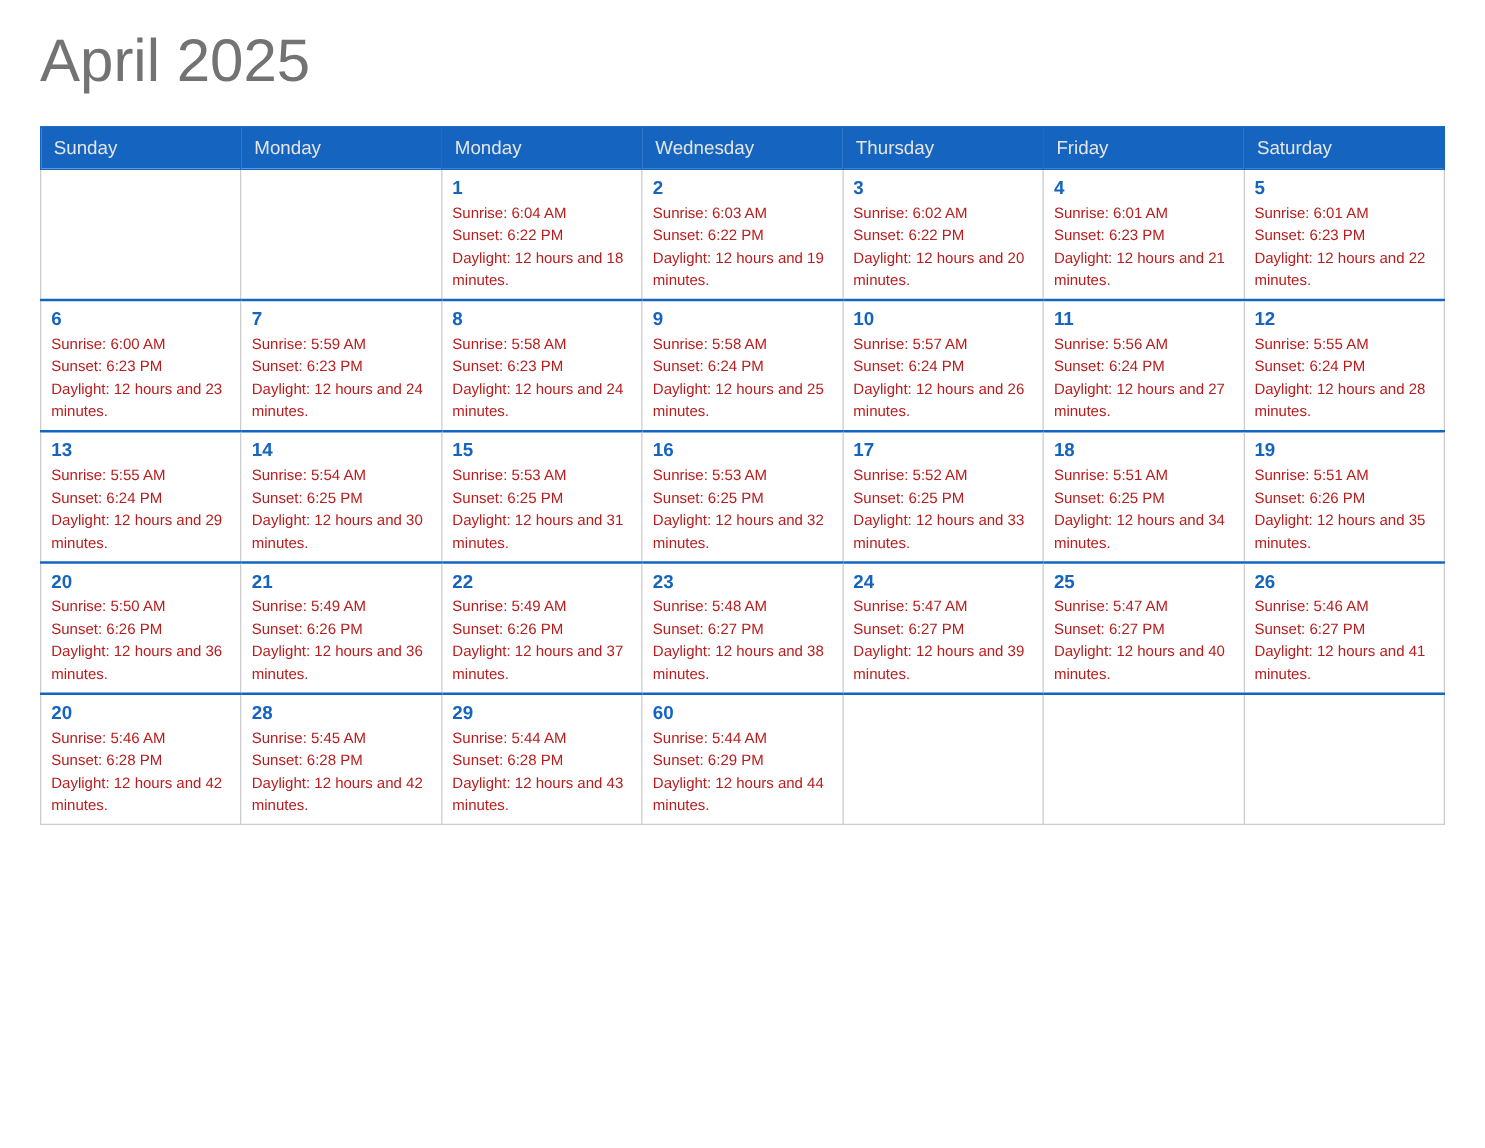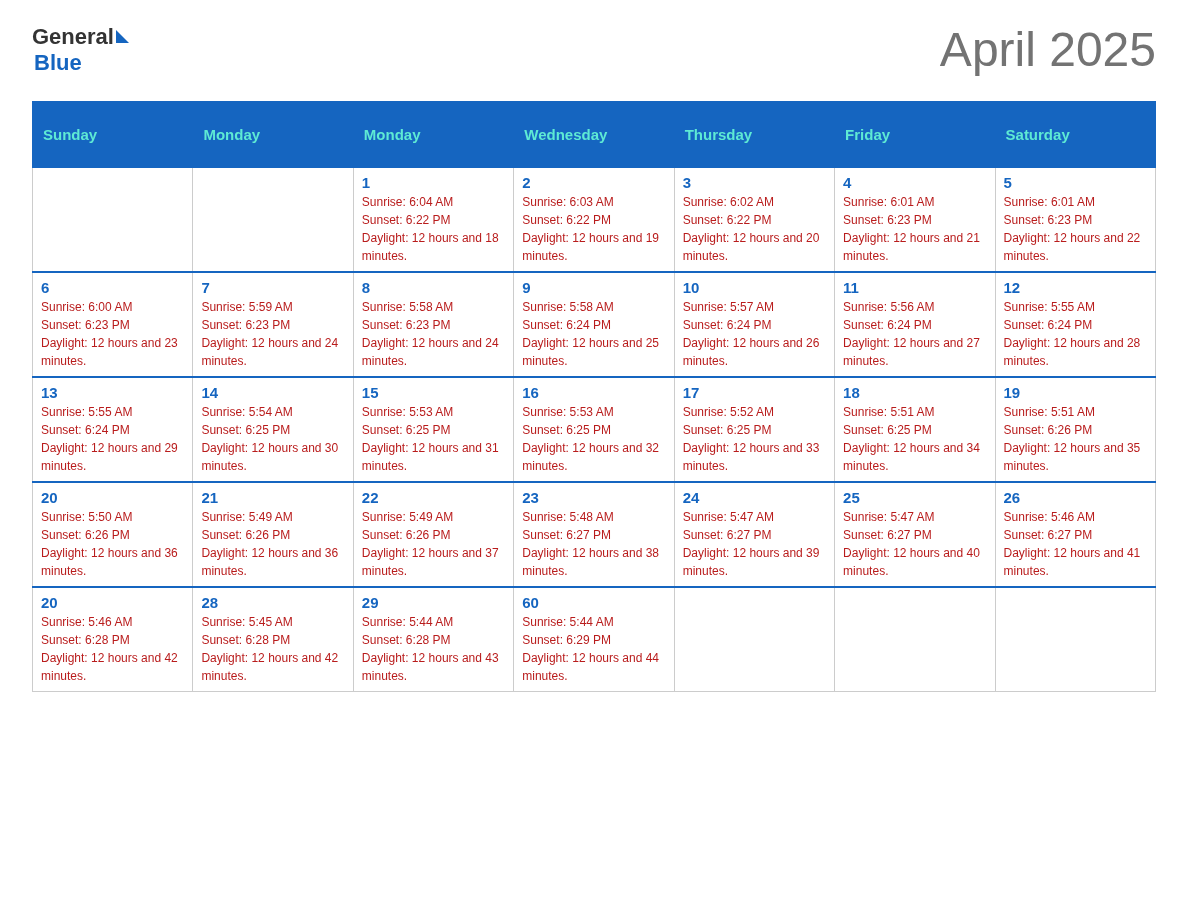--- a/index.html
+++ b/index.html
@@ -61,24 +61,24 @@
       color: #555;
       margin-top: 4px;
     }
     .calendar {
       width: 100%;
       border-collapse: collapse;
       border: 1px solid #aaa;
     }
     .calendar th {
       background-color: #1565c0;
-      color: #5eead4;
-      padding: 24px 10px;
+      color: #e5e5e5;
+      padding: 8px 10px;
       font-size: 15px;
-      font-weight: bold;
+      font-weight: normal;
       text-align: left;
       border: 1px solid #1565c0;
     }
     .calendar td {
       vertical-align: top;
       padding: 6px 8px;
       border: 1px solid #ccc;
       width: 14.28%;
       min-height: 90px;
       font-size: 12.5px;
@@ -104,27 +104,20 @@
       background: #fff;
     }
     .row-divider td {
       border-top: 2px solid #1565c0;
     }
   </style>
 </head>
 <body>
 
 <div class="header-row">
-  <div class="logo-wrapper">
-    <div class="logo-line1">
-      <span class="logo-text-general">General</span>
-      <div class="logo-triangle"></div>
-    </div>
-    <div class="logo-line2">Blue</div>
-  </div>
   <div class="title-section">
     <h1>April 2025</h1>
   </div>
 </div>
 
 <table class="calendar">
   <thead>
     <tr>
       <th>Sunday</th>
       <th>Monday</th>

